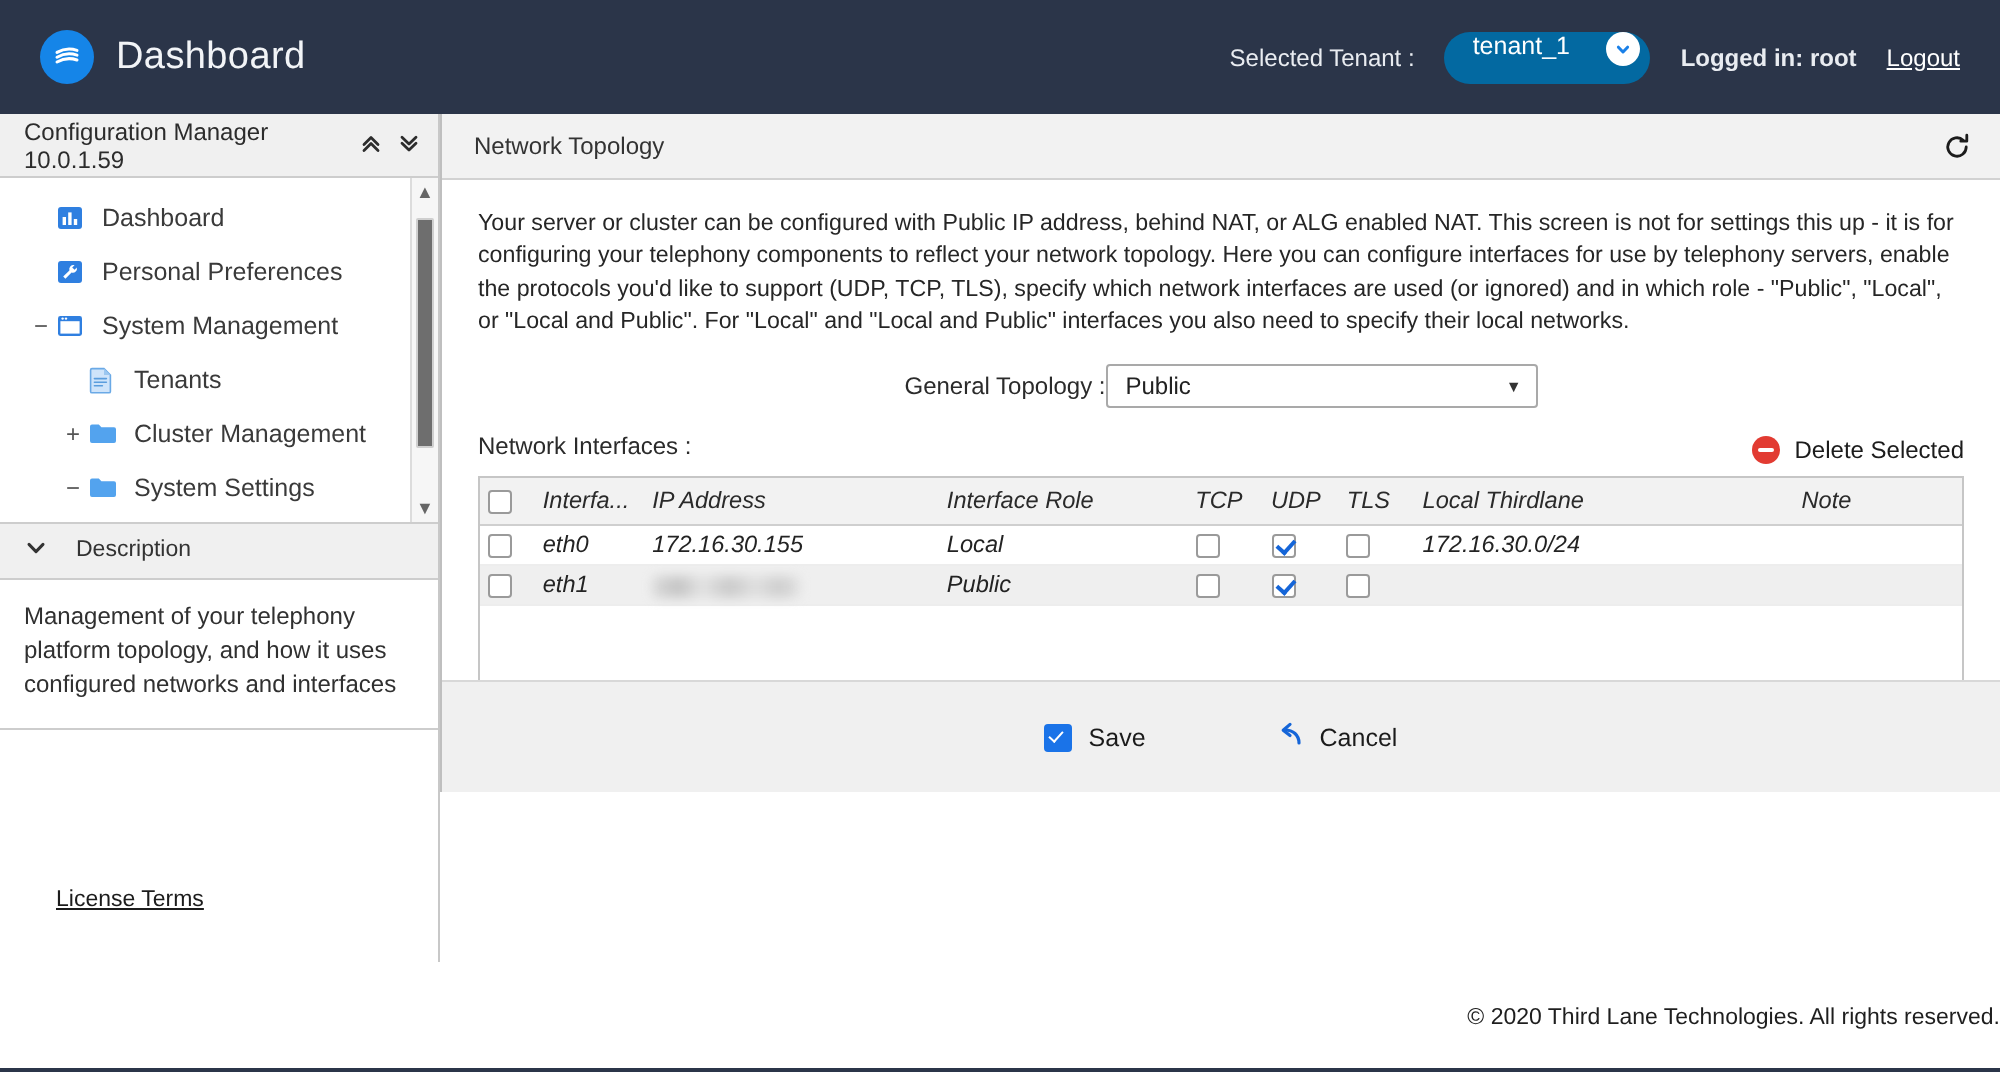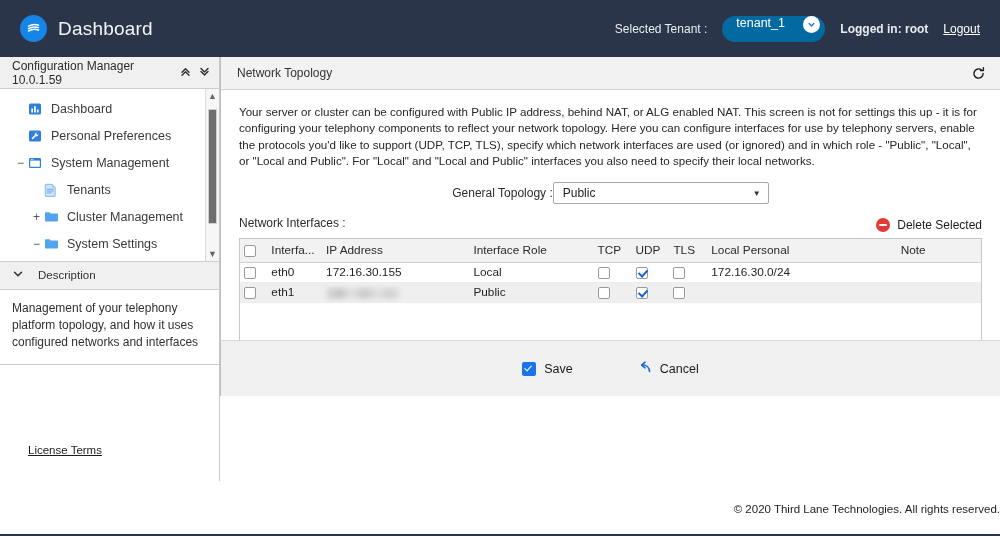--- a/index.html
+++ b/index.html
@@ -182,21 +182,21 @@
     width: 14px; height: 14px; border-radius: 50%;
     background: #e23b32; position: relative;
   }
   .del-icon::after {
     content: ""; position: absolute; left: 3px; right: 3px; top: 6px;
     height: 2px; background: #fff; border-radius: 1px;
   }
 
   .table-box {
     border: 1px solid #c6c6c6; background: #fff;
-    height: 191px; overflow: hidden;
+    height: 191px; overflow: hidden; font-style: italic;
   }
   table.grid { width: 100%; border-collapse: collapse; }
   table.grid thead th {
     background: #f2f2f2; border-bottom: 1px solid #cfcfcf;
     height: 23px; font-weight: normal; font-size: 11.8px;
     color: #2a2a2a; text-align: left; padding: 0 4px;
     white-space: nowrap;
   }
   table.grid tbody td {
     height: 20px; font-size: 11.8px; color: #232323;
@@ -436,21 +436,21 @@
             <tr>
               <th class="col-chk">
                 <span class="cb"></span>
               </th>
               <th class="col-if">Interfa...</th>
               <th class="col-ip">IP Address</th>
               <th class="col-role">Interface Role</th>
               <th class="col-p">TCP</th>
               <th class="col-p">UDP</th>
               <th class="col-p">TLS</th>
-              <th class="col-net">Local Personal</th>
+              <th class="col-net">Local Thirdlane</th>
               <th class="col-note">Note</th>
             </tr>
           </thead>
           <tbody id="grid-body">
               <tr class="row">
                 <td class="col-chk"><span class="cb"></span></td>
                 <td class="col-if">eth0</td>
                 <td class="col-ip">172.16.30.155</td>
                 <td class="col-role">Local</td>
                 <td class="col-p"><span class="cb"></span></td>

